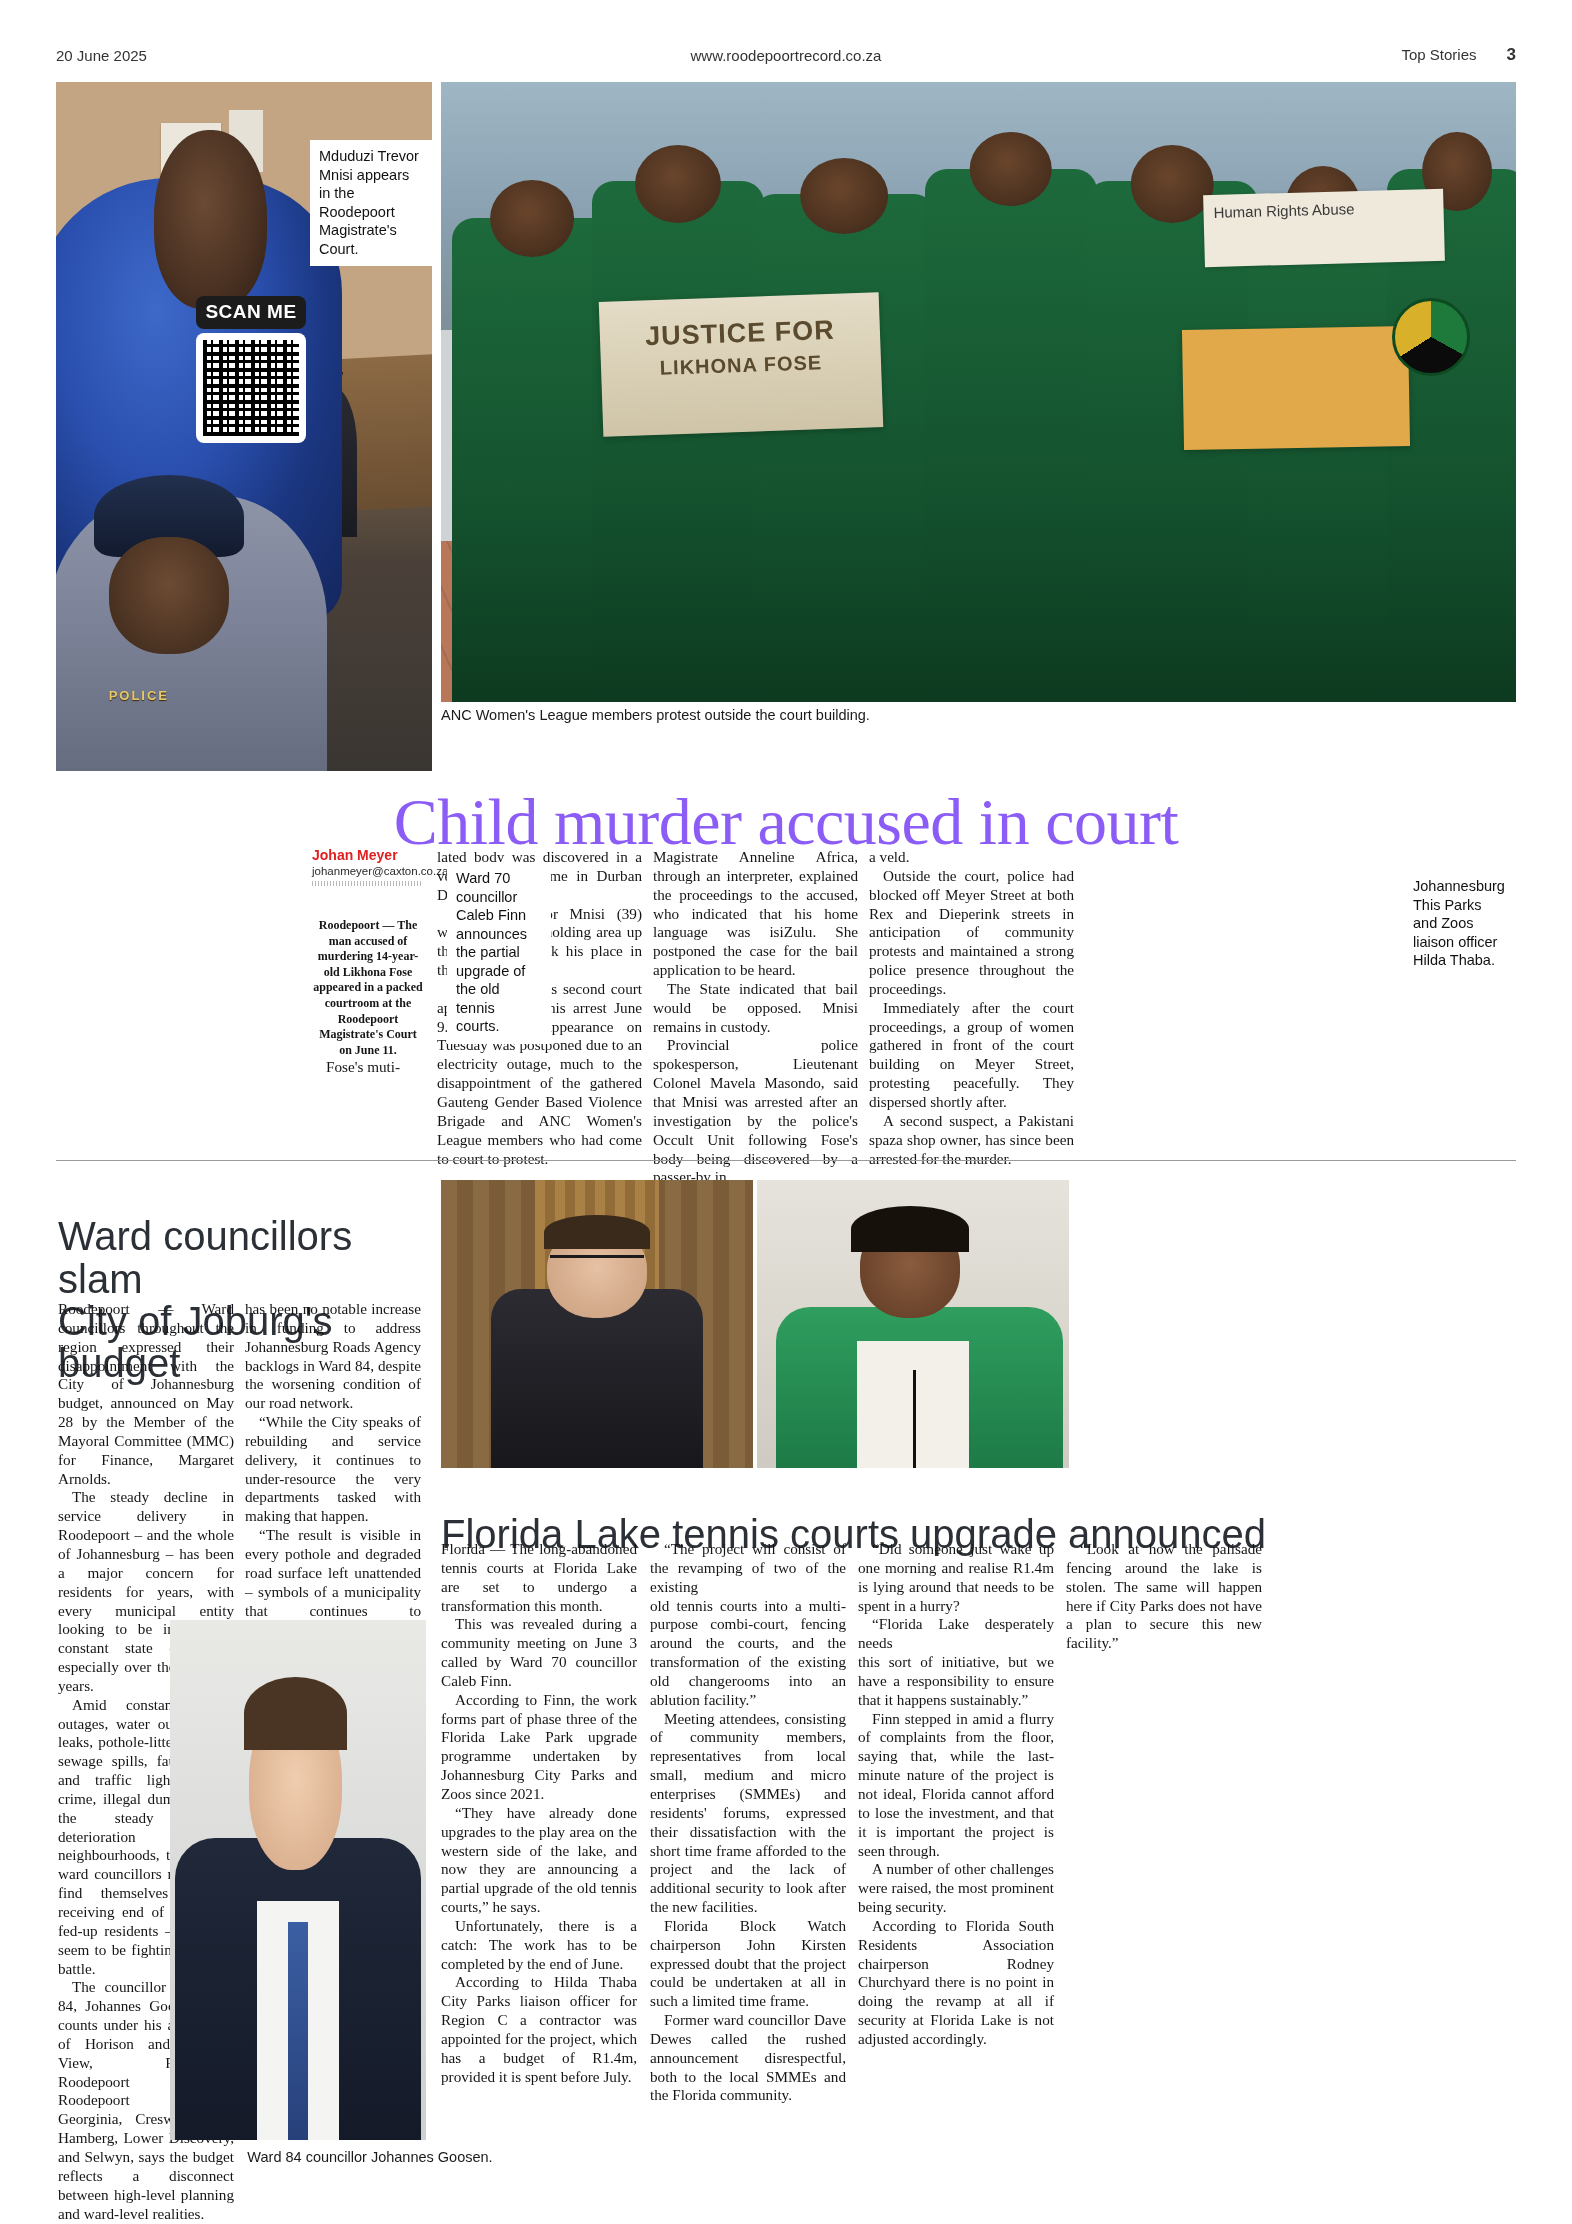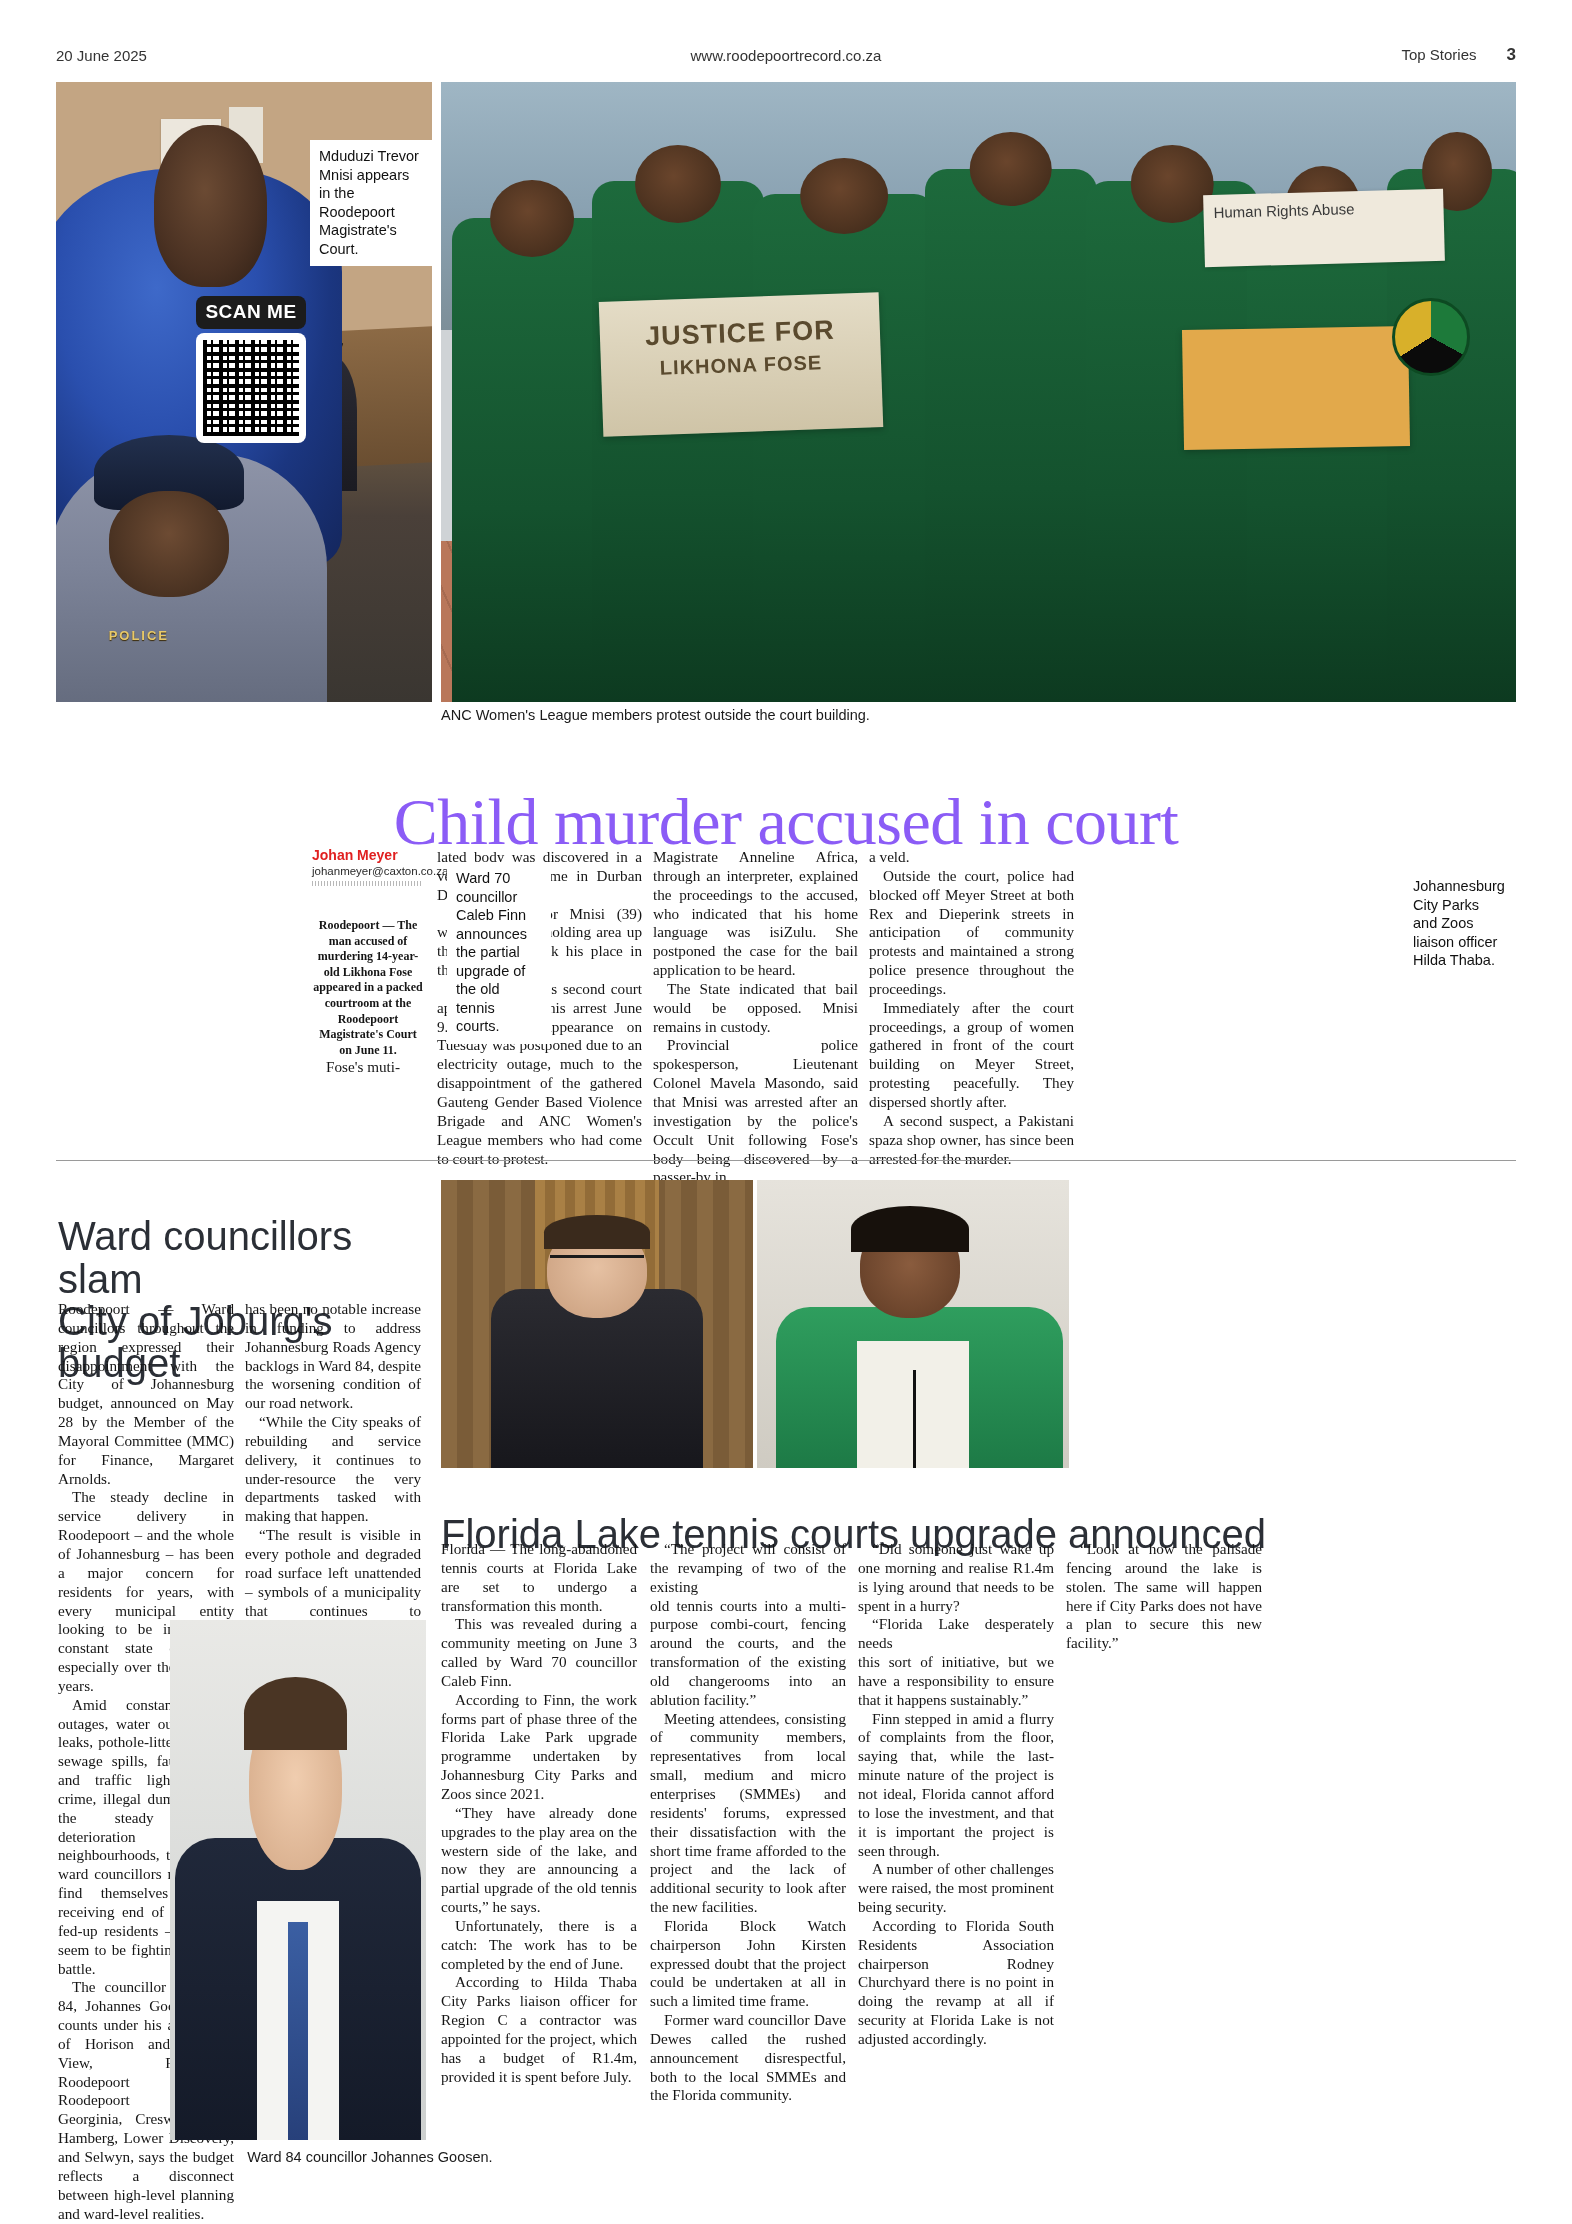--- a/index.html
+++ b/index.html
@@ -23,21 +23,21 @@
   }
   .masthead .m-left { flex:0 0 auto; }
   .masthead .m-center { position:absolute; left:50%; transform:translateX(-50%); white-space:nowrap; }
   .masthead .m-right { flex:0 0 auto; display:flex; gap:30px; align-items:baseline; }
   .masthead .m-page { font-weight:bold; font-size:17px; }
 
   
   .photo { position:absolute; overflow:hidden; background:#cfd3d6; }
 
   
-  #photo-court { left:56px; top:82px; width:376px; height:620px; }
+  #photo-court { left:56px; top:82px; width:376px; height:689px; }
   #photo-court .bg {
     position:absolute; inset:0;
     background:
       linear-gradient(180deg,#caa98a 0%, #b99878 16%, #a88a6c 28%, #8d7458 40%, #6c5a44 55%, #4a4039 70%, #3a3631 100%);
   }
   #photo-court .wall {
     position:absolute; left:0; top:0; width:100%; height:46%;
     background:
       repeating-linear-gradient(0deg, rgba(0,0,0,.06) 0 12px, rgba(255,255,255,.04) 12px 13px),
       repeating-linear-gradient(90deg, rgba(0,0,0,.05) 0 26px, rgba(255,255,255,.05) 26px 27px),
@@ -498,21 +498,21 @@
   <div class="photo" id="photo-thaba">
     <div class="bgw"></div>
     <div class="jk"></div>
     <div class="shirt"></div>
     <div class="mic2"></div>
     <div class="fc2"></div>
     <div class="hair2"></div>
   </div>
 
   <div class="capbox" id="cap-finn">Ward 70 councillor Caleb Finn announces the partial upgrade of the old tennis courts.</div>
-  <div class="capbox" id="cap-thaba">Johannesburg City Parks and Zoos liaison officer Hilda Thaba.</div>
+  <div class="capbox" id="cap-thaba">Johannesburg This Parks and Zoos liaison officer Hilda Thaba.</div>
 
   <h2 class="headline-sans" id="hl-florida">Florida Lake tennis courts upgrade announced</h2>
 
   <div class="col" id="fc1" style="width: 196px;">
     <p class="first">Florida — The long-abandoned tennis courts at Florida Lake are set to undergo a transformation this month.</p>
     <p>This was revealed during a community meeting on June 3 called by Ward 70 councillor Caleb Finn.</p>
     <p>According to Finn, the work forms part of phase three of the Florida Lake Park upgrade programme undertaken by Johannesburg City Parks and Zoos since 2021.</p>
     <p>“They have already done upgrades to the play area on the western side of the lake, and now they are announcing a partial upgrade of the old tennis courts,” he says.</p>
     <p>Unfortunately, there is a catch: The work has to be completed by the end of June.</p>
     <p>According to Hilda Thaba City Parks liaison officer for Region C a contractor was appointed for the project, which has a budget of R1.4m, provided it is spent before July.</p>

